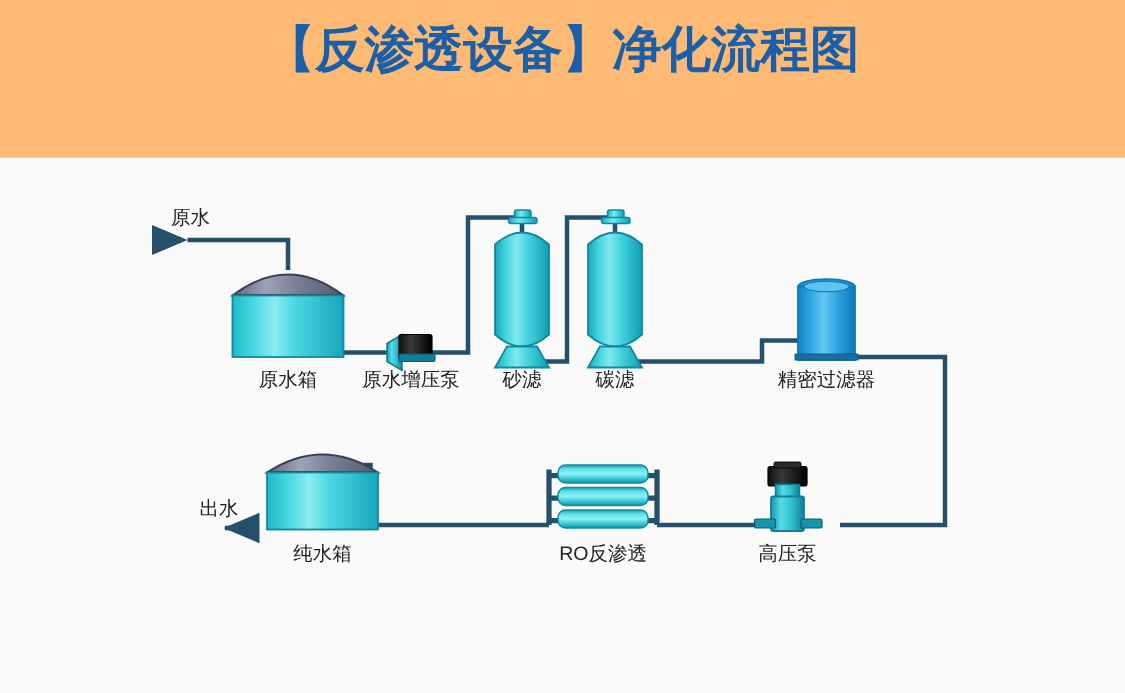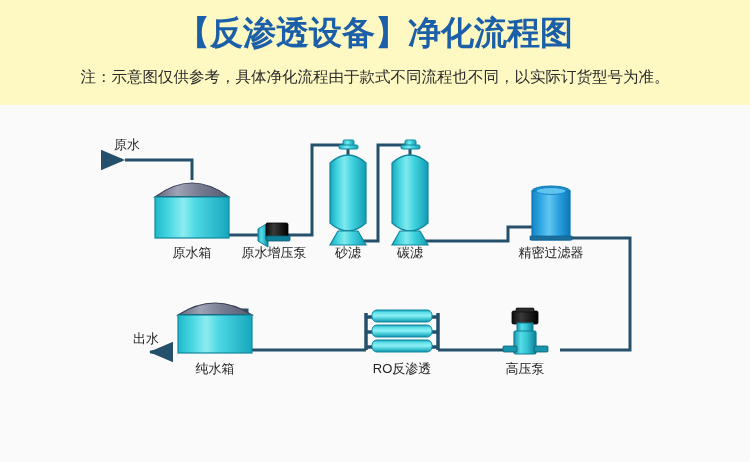--- a/index.html
+++ b/index.html
@@ -11,21 +11,21 @@
     width: 750px;
     height: 462px;
     font-family: "Liberation Sans", "DejaVu Sans", sans-serif;
     position: relative;
     overflow: hidden;
   }
   #page {
     position: relative;
     width: 750px;
     height: 462px;
-    background: #fef9c3;
+    background: #fdba74;
   }
   
   .header {
     position: absolute;
     top: 0;
     left: 0;
     width: 750px;
     text-align: center;
   }
   .title {
@@ -70,21 +70,20 @@
     text-anchor: start;
   }
 </style>
 </head>
 <body>
 
 <div id="page">
 
   <div class="header">
     <h1 class="title">【反渗透设备】净化流程图</h1>
-    <p class="subtitle">注：示意图仅供参考，具体净化流程由于款式不同流程也不同，以实际订货型号为准。</p>
   </div>
 
   <div class="diagram">
     <svg width="750" height="357" viewBox="0 0 750 357" xmlns="http://www.w3.org/2000/svg">
       <defs>
         <linearGradient id="gTank" x1="0" y1="0" x2="1" y2="0">
           <stop offset="0%" stop-color="#1fb9c9"></stop>
           <stop offset="18%" stop-color="#45d6e0"></stop>
           <stop offset="38%" stop-color="#8cecf1"></stop>
           <stop offset="55%" stop-color="#4dd8e2"></stop>

